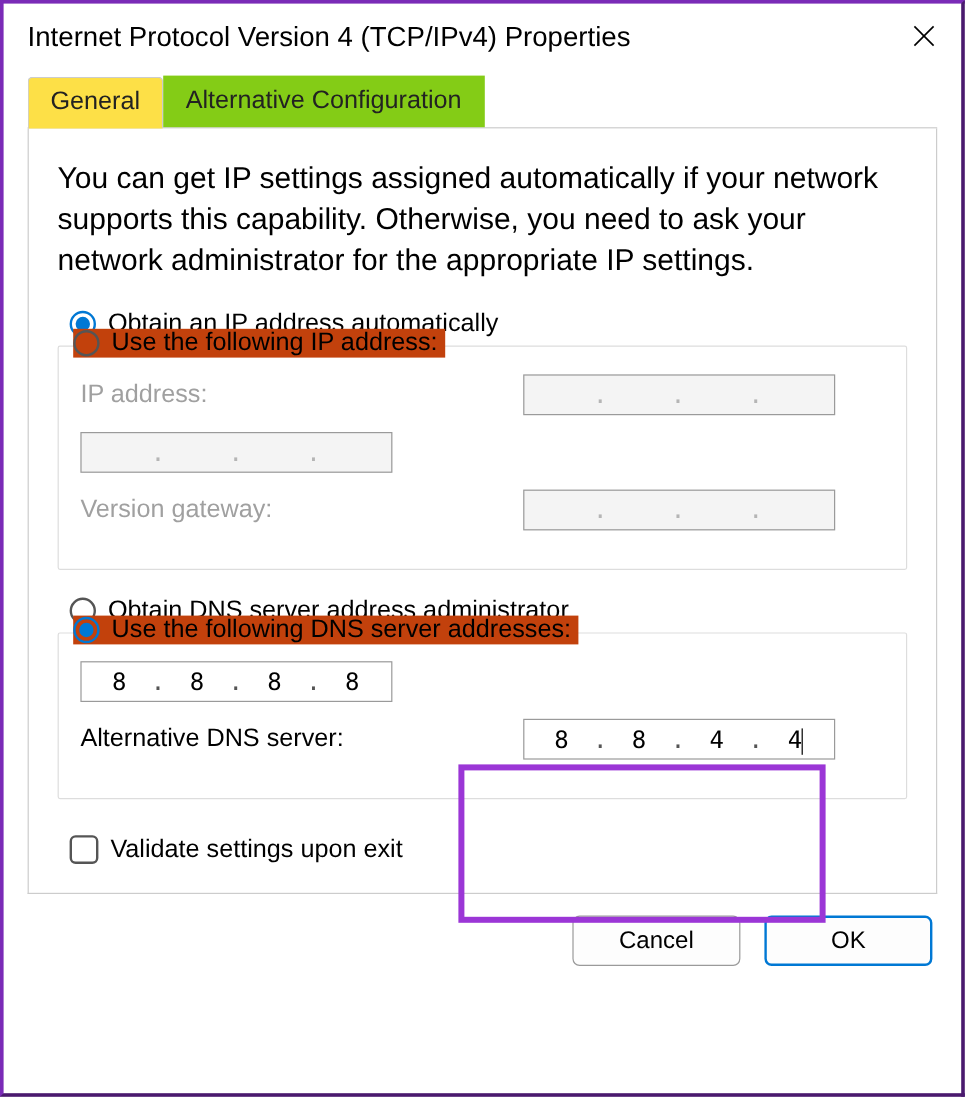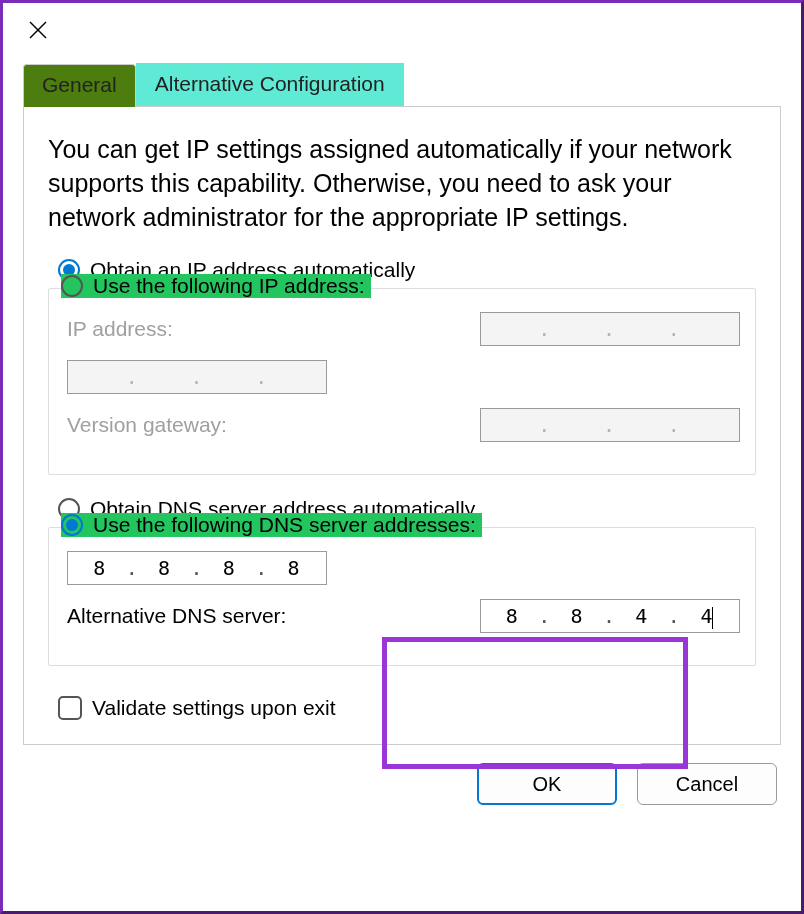--- a/index.html
+++ b/index.html
@@ -45,28 +45,28 @@
     border-bottom: 1px solid #ccc;
   }
   .tab {
     padding: 8px 18px 10px 18px;
     font-size: 21px;
     color: #222;
     border: 1px solid transparent;
     border-bottom: none;
     position: relative;
     cursor: pointer;
-    background: #5eead4;
+    background: #84cc16;
   }
   .tab.active {
     border-color:#ccc;
     border-top-left-radius: 4px;
     border-top-right-radius: 4px;
     margin-bottom: -1px;
-    background: #4d7c0f;
+    background: #fde047;
   }
   .tabpage {
     border: 1px solid #ccc;
     border-top: none;
     padding: 20px 24px 24px 24px;
   }
   .intro {
     font-size: 25px;
     line-height: 1.35;
     margin: 6px 0 24px 0;
@@ -99,29 +99,28 @@
   }
   .groupbox {
     border: 1px solid #ddd;
     border-radius: 2px;
     margin: 0 0 22px 0;
     padding: 0 18px 18px 18px;
     position: relative;
   }
   .groupbox > .radio-line.legend {
     margin: -15px 0 12px -6px;
-    background: #22c55e;
+    background: #c2410c;
     padding: 0 6px 0 0;
     width: fit-content;
   }
   .field-row {
     display:flex;
     align-items:center;
     margin: 14px 0;
-    gap: 44px;
   }
   .field-label {
     flex: 0 0 55%;
     font-size: 21px;
   }
   .field-label.disabled { color:#a0a0a0; }
   .ip-input {
     flex: 0 0 260px;
     height: 34px;
     border: 1px solid #9a9a9a;
@@ -191,20 +190,21 @@
     width:1px; height:22px;
     background:#000;
     vertical-align:middle;
     margin-left:-2px;
   }
 </style>
 </head>
 <body>
 
 <div class="titlebar">
+  <div class="title">Internet Protocol Version 4 (TCP/IPv4) Properties</div>
   <div class="close-x">
     <svg viewBox="0 0 20 20">
         <line x1="2" y1="2" x2="18" y2="18"></line>
         <line x1="18" y1="2" x2="2" y2="18"></line>
       </svg>
   </div>
 </div>
 
 <div class="tabs">
   <div class="tabstrip">
@@ -257,21 +257,21 @@
             <span class="ip-dot">.</span>
             <span class="ip-oct"></span>
             <span class="ip-dot">.</span>
             <span class="ip-oct"></span>
         </div>
       </div>
     </div>
 
     <div class="radio-line">
       <span class="radio"></span>
-      <span>Obtain DNS server address automatically</span>
+      <span>Obtain DNS server address administrator</span>
     </div>
 
     <div class="groupbox" style="margin-bottom:4px;">
       <div class="radio-line legend">
         <span class="radio checked"></span>
         <span>Use the following DNS server addresses:</span>
       </div>
       <div class="field-row">
         <div class="ip-input">
           <span class="ip-oct">8</span>
@@ -302,15 +302,15 @@
     <div class="bottom-row">
       <div class="check-line">
         <span class="checkbox"></span>
         <span>Validate settings upon exit</span>
       </div>
     </div>
   </div>
 </div>
 
 <div class="dialog-buttons">
+  <button class="btn" style="min-width:140px;">Cancel</button>
   <button class="btn primary" style="min-width:140px;">OK</button>
-  <button class="btn" style="min-width:140px;">Cancel</button>
 </div>
 
 </body></html>

